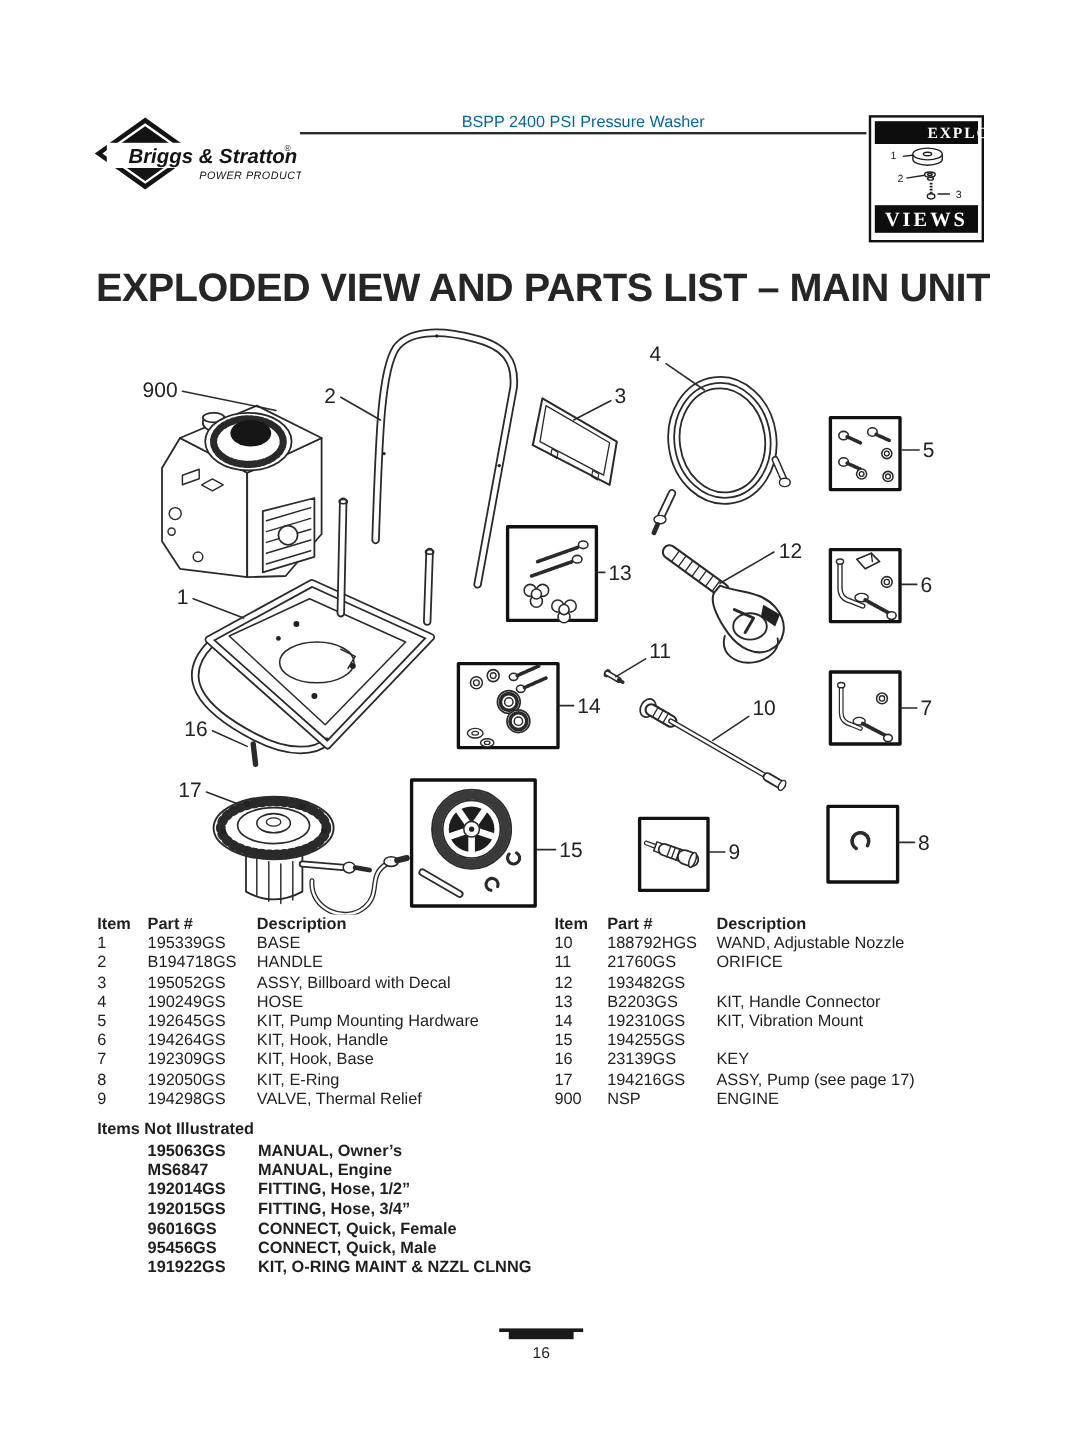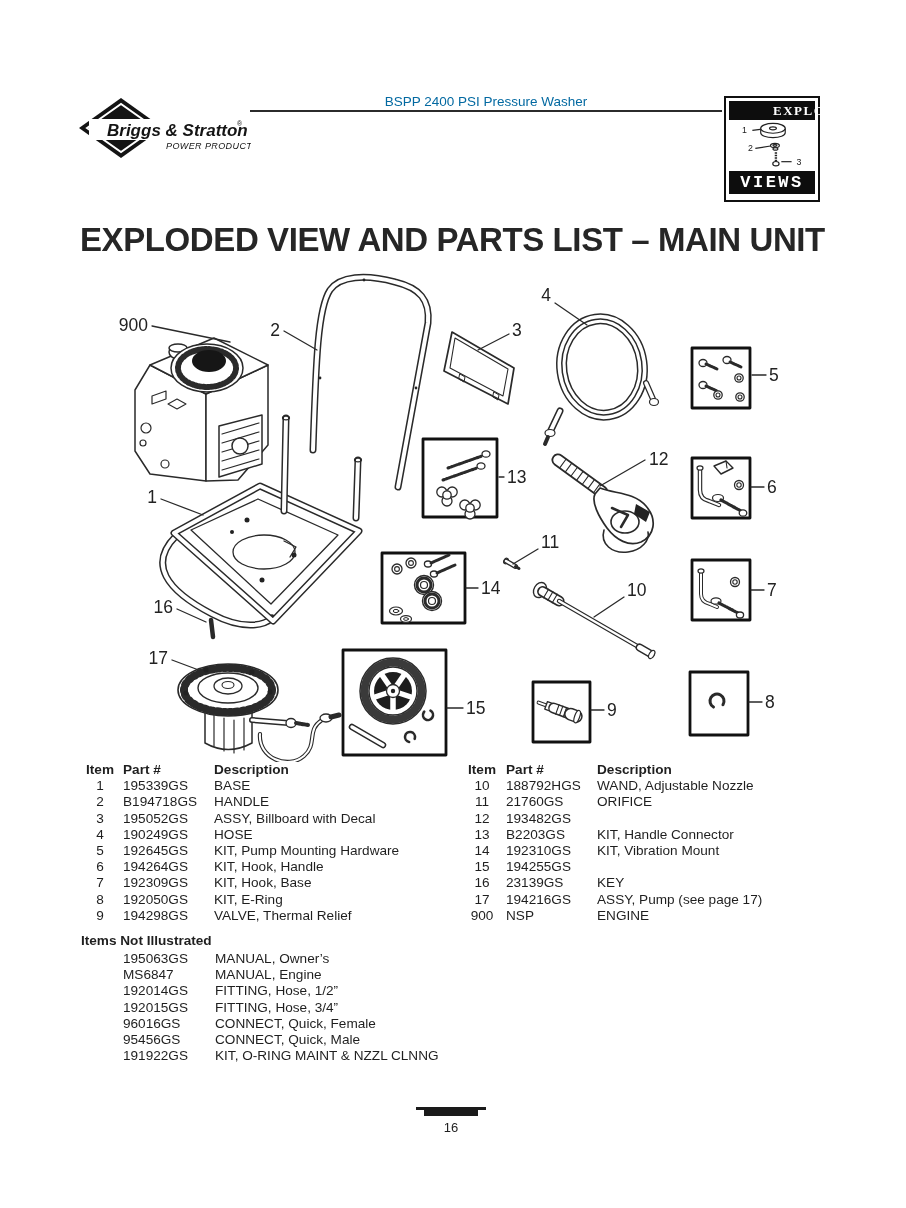--- a/index.html
+++ b/index.html
@@ -10,42 +10,42 @@
   
   .doc-title { position:absolute; top:94px; left:250px; width:472px; text-align:center;
                font-size:13.5px; line-height:16px; color:#0369a1; }
   .header-rule { position:absolute; top:110px; left:250px; width:472px; height:2px; background:#2b2b2b; }
   .logo-svg { position:absolute; left:76px; top:97px; }
   .badge { position:absolute; left:724px; top:96px; width:96px; height:106px;
            border:2.5px solid #101010; background:#fff; box-sizing:border-box; padding:3px; }
   .badge-bar { background:#0d0d0d; color:#fff; font-family:"Liberation Serif", serif;
                font-weight:bold; text-align:center; }
   .badge-bar.top { font-size:13px; line-height:19px; height:19px; letter-spacing:1.5px;padding-left:44px; }
-  .badge-bar.bottom { font-size:17px; line-height:23px; height:23px; letter-spacing:2.5px;font-family:Liberation Mono, monospace; }
+  .badge-bar.bottom { font-size:17px; line-height:23px; height:23px; letter-spacing:2.5px; }
   .badge-mid { height:51px; }
   
   .page-title { position:absolute; left:80px; top:221px; font-size:33px; font-weight:bold;
                 letter-spacing:-0.4px; color:#262626; white-space:nowrap; }
   
   .diagram-svg { position:absolute; left:0; top:268px; }
   
   .ptable { position:absolute; top:762px; font-size:13.6px; }
   .ptable.left  { left:81px;  width:382px; }
   .ptable.right { left:462px; width:430px; }
   .ptable .trow, .ptable .thead { display:grid; line-height:16.2px; }
   .ptable.left .trow,  .ptable.left .thead  { grid-template-columns:38px 92px 1fr; }
   .ptable.right .trow, .ptable.right .thead { grid-template-columns:40px 92px 1fr; }
   .ptable .thead span { font-weight:bold; }
-  .c.i { text-align:center; }
+  .c.i { }
   .c.p { padding-left:4px; }
   .c.d { padding-left:3px; }
   
   .ni-title { position:absolute; left:81px; top:933px; font-size:13.6px; font-weight:bold;text-align:center; }
   .ni-rows { position:absolute; left:123px; top:951px; font-size:13.6px; }
-  .ni-rows .trow { display:grid; grid-template-columns:92px 1fr; line-height:16.2px; }
+  .ni-rows .trow { display:grid; grid-template-columns:92px 1fr; line-height:16.2px;font-weight:bold; }
   
   .footer-wrap { position:absolute; left:416px; top:1107px; width:70px; text-align:center; }
   .f-line { height:2.5px; width:70px; background:#1a1a1a; }
   .f-bar  { height:6.5px; width:54px; background:#1a1a1a; margin:0 auto; }
   .f-num  { margin-top:4px; font-size:13px; }
   svg text { font-family:"Liberation Sans", sans-serif; }
 </style>
 </head>
 <body>
 

